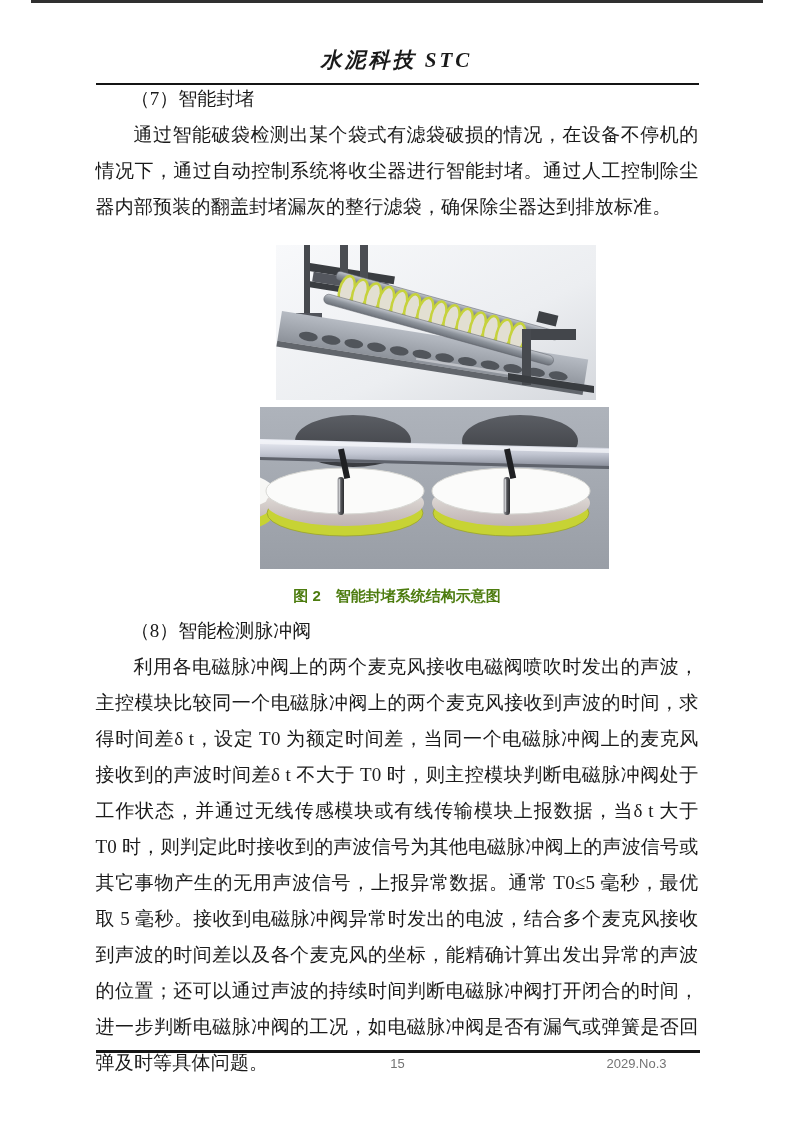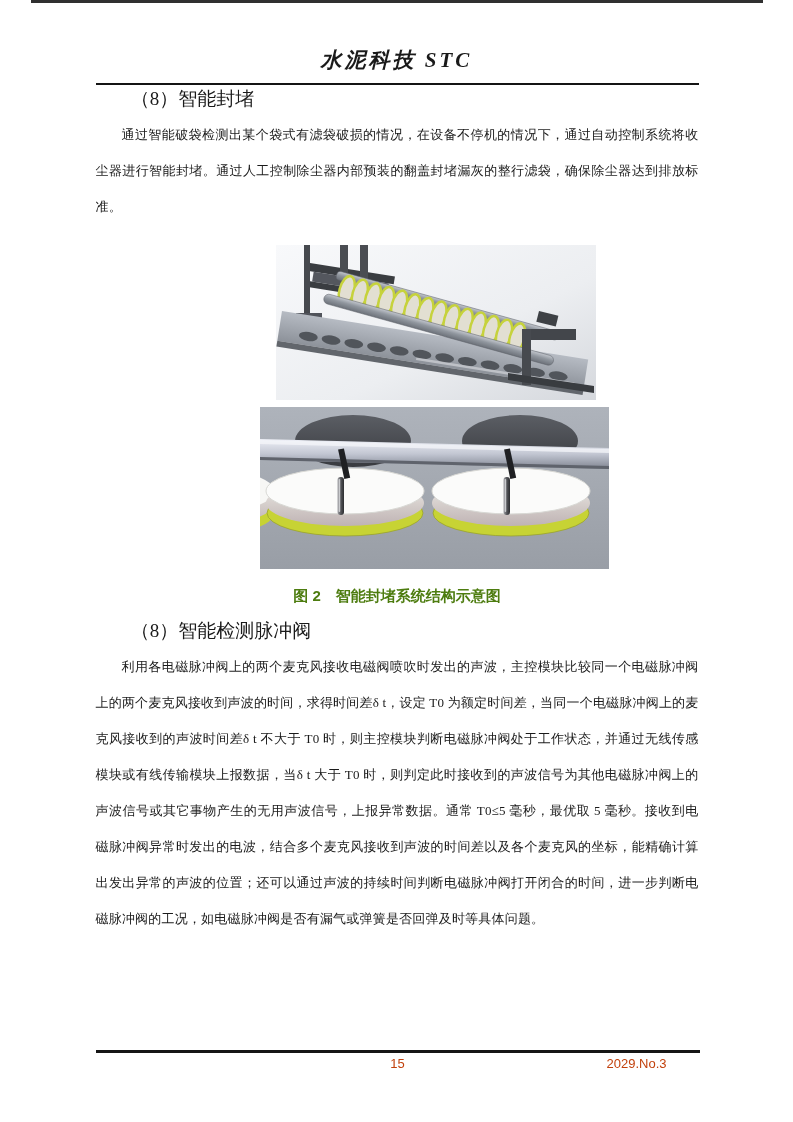--- a/index.html
+++ b/index.html
@@ -35,21 +35,21 @@
   .section-heading {
     margin: 0;
     font-size: 19px;
     font-weight: normal;
     line-height: 28px;
     text-indent: 1.85em;
   }
   .section-heading.second { margin-top: 11px; }
   .body-par {
     margin: 4px 0 0 0;
-    font-size: 13px;
+    font-size: 19px;
     line-height: 36px;
     text-align: justify;
     text-indent: 2em;
     letter-spacing: 0.2px;
   }
   figure.fig { margin: 20px 0 0 0; padding: 0; }
   .fig-top    { display: block; margin: 0 0 0 180px; }
   .fig-bottom { display: block; margin: 7px 0 0 164px; }
   figcaption {
     margin-top: 17px;
@@ -65,40 +65,40 @@
     left: 65px; right: 63px;
     top: 1050px;
   }
   .footer-rule { border-top: 3px solid #161616; height: 0; }
   .footer-row {
     position: relative;
     height: 20px;
     margin-top: 3px;
     font-family: "Liberation Sans", "DejaVu Sans", sans-serif;
     font-size: 13px;
-    color: #c2410c;
+    color: #737373;
   }
   .page-number { position: absolute; left: 0; right: 0; text-align: center; }
   .issue { position: absolute; right: 33px; top: 0; }
 </style>
 </head>
 <body>
 
 <div class="page">
 
   <div class="scan-band"></div>
 
   <header>
     <div class="journal-title">水泥科技 STC</div>
     <div class="header-rule"></div>
   </header>
 
   <main class="content">
 
-    <h3 class="section-heading">（8）智能封堵</h3>
+    <h3 class="section-heading">（7）智能封堵</h3>
     <p class="body-par">通过智能破袋检测出某个袋式有滤袋破损的情况，在设备不停机的情况下，通过自动控制系统将收尘器进行智能封堵。通过人工控制除尘器内部预装的翻盖封堵漏灰的整行滤袋，确保除尘器达到排放标准。</p>
 
     <figure class="fig">
 
       <svg class="fig-top" width="320" height="155" viewBox="0 0 320 155" role="img">
         <defs>
           <linearGradient id="bg1" x1="0" y1="0" x2="1" y2="1">
             <stop offset="0" stop-color="#f8f9fb"></stop>
             <stop offset="0.6" stop-color="#eceef1"></stop>
             <stop offset="1" stop-color="#d5d8dd"></stop>

